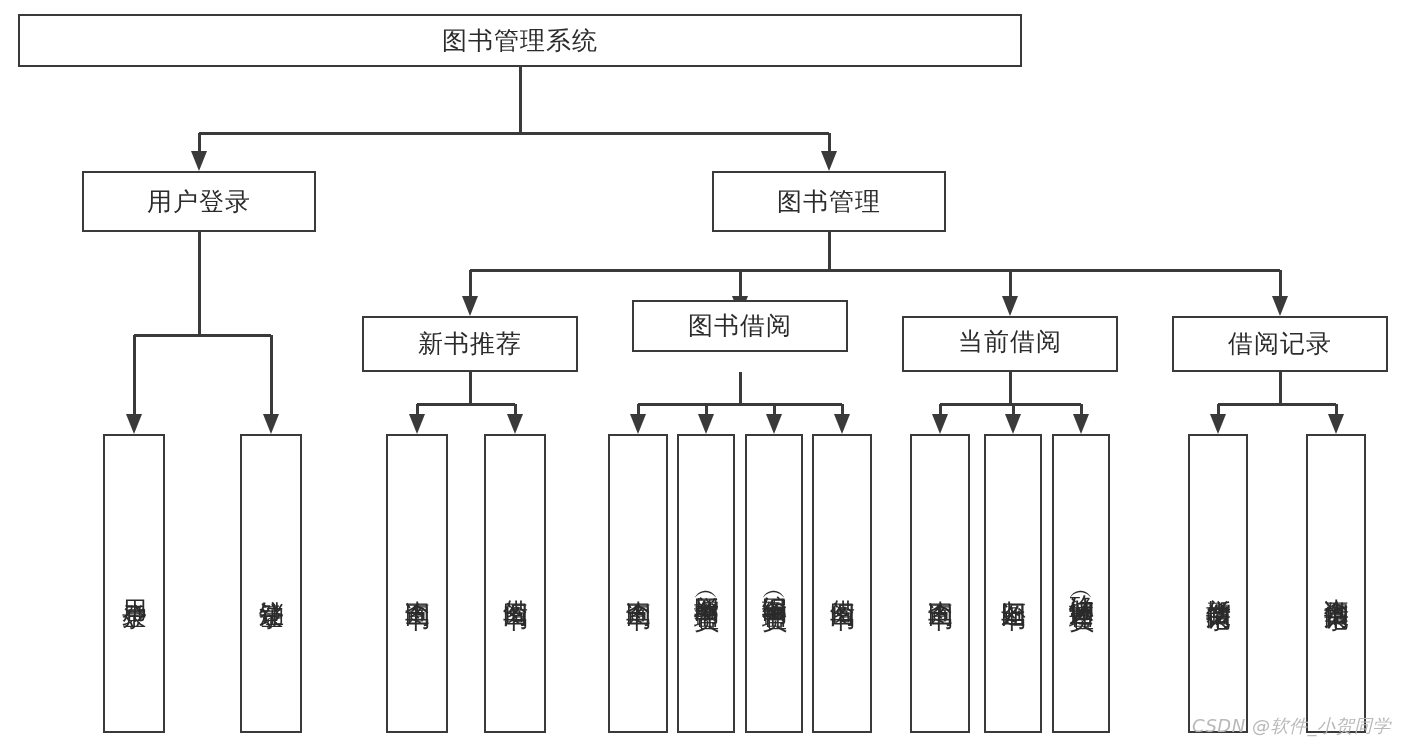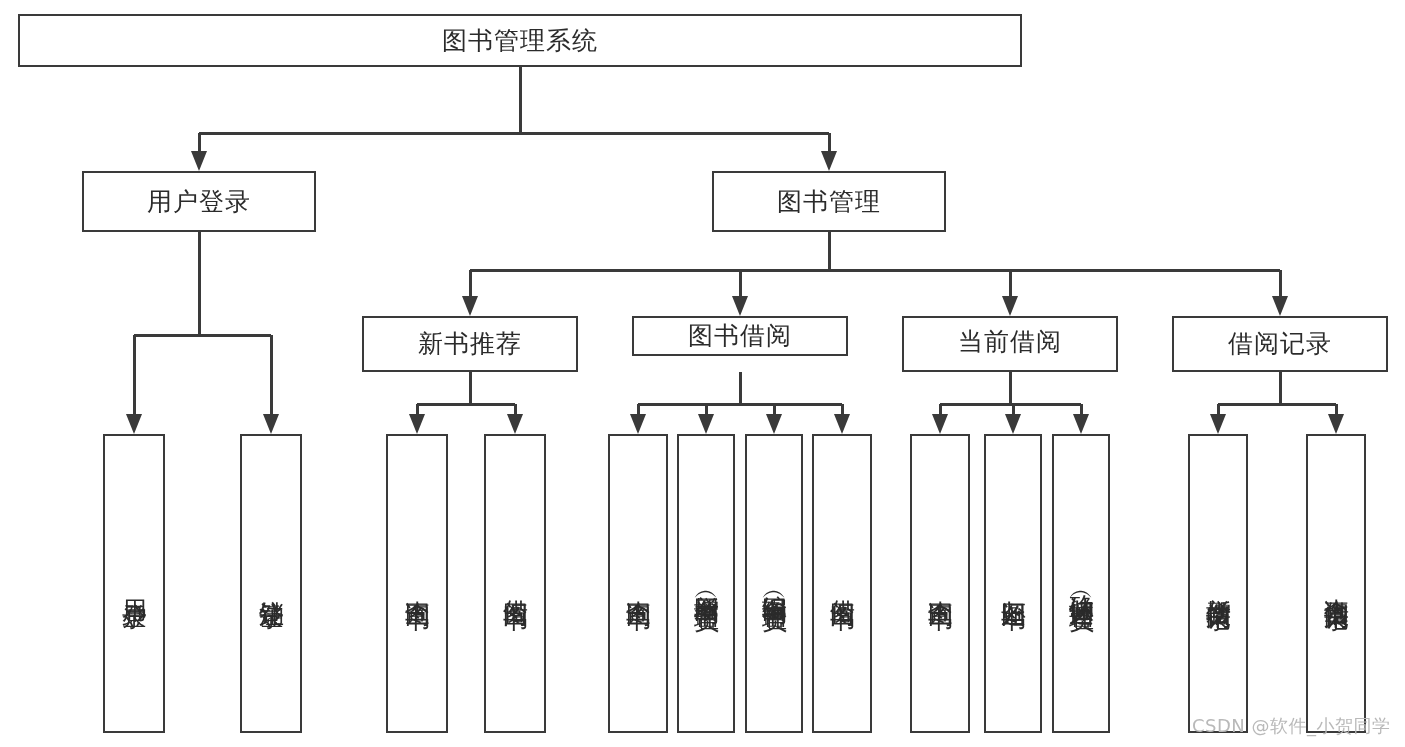--- a/index.html
+++ b/index.html
@@ -133,21 +133,21 @@
   <div class="node horiz" style="left: 82px; top: 171px; width: 234px; height: 61px;">
     <span>用户登录</span>
   </div>
   <div class="node horiz" style="left: 712px; top: 171px; width: 234px; height: 61px; align-items: center;">
     <span>图书管理</span>
   </div>
 
   <div class="node horiz" style="left: 362px; top: 316px; width: 216px; height: 56px; font-family: Liberation Serif, serif;">
     <span>新书推荐</span>
   </div>
-  <div class="node horiz" style="left: 632px; top: 316px; width: 216px; height: 40px;">
+  <div class="node horiz" style="left: 632px; top: 300px; width: 216px; height: 52px;">
     <span>图书借阅</span>
   </div>
   <div class="node horiz" style="left: 902px; top: 316px; width: 216px; height: 56px; font-family: Liberation Mono, monospace;">
     <span>当前借阅</span>
   </div>
   <div class="node horiz" style="left: 1172px; top: 316px; width: 216px; height: 56px;">
     <span>借阅记录</span>
   </div>
 
   <div class="node vert" style="left: 103px; top: 434px; width: 62px; height: 299px;">
@@ -183,14 +183,14 @@
   <div class="node vert" style="left: 1052px; top: 434px; width: 58px; height: 299px;">
     <span class="vlabel">确认归还（管理员）</span>
   </div>
   <div class="node vert" style="left: 1188px; top: 434px; width: 60px; height: 299px;">
     <span class="vlabel">新增借阅记录</span>
   </div>
   <div class="node vert" style="left: 1306px; top: 434px; width: 60px; height: 299px;">
     <span class="vlabel">查询借阅记录</span>
   </div>
 
-  <div class="watermark" style="left:1192px; top:714px;">CSDN @软件_小贺同学</div>
+  <div class="watermark" style="left:1192px; top:714px;font-style:italic;">CSDN @软件_小贺同学</div>
 </div>
 
 </body></html>

